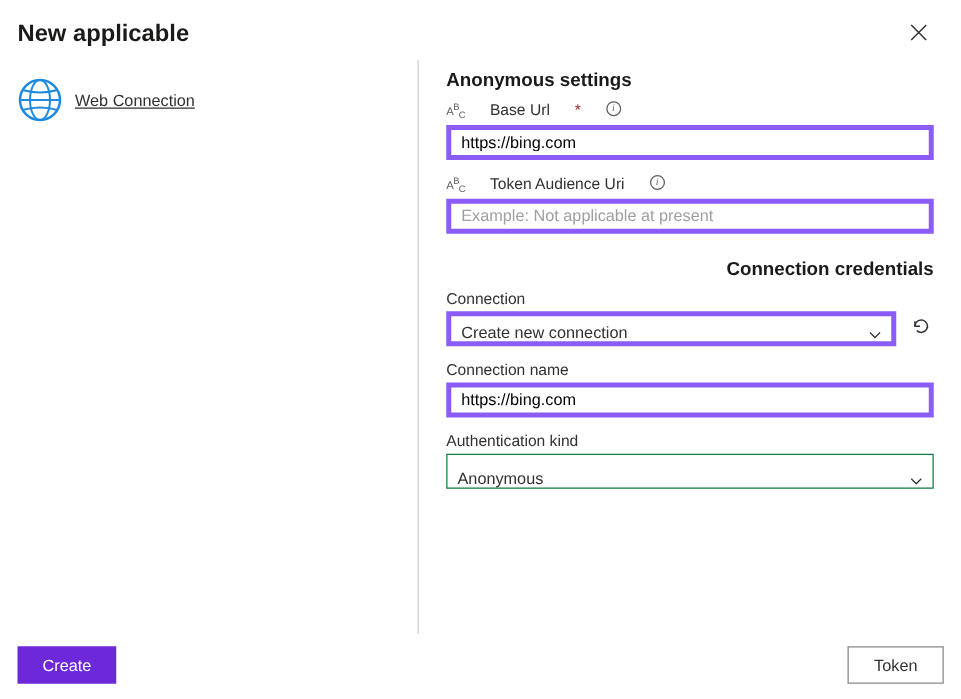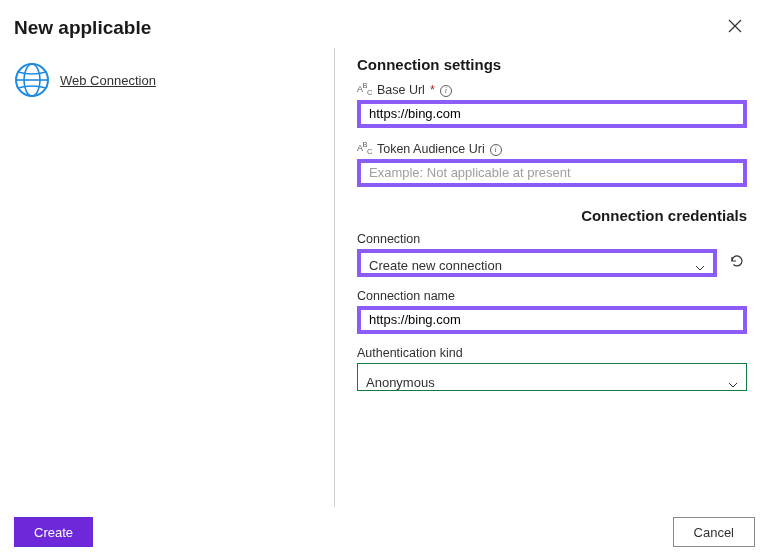--- a/index.html
+++ b/index.html
@@ -56,22 +56,22 @@
     .section-title {
       font-size: 15px;
       font-weight: 600;
       margin-bottom: 8px;
       color: #1b1a19;
     }
     .section-title.mt { margin-top: 20px; text-align: right; }
     .field { margin-bottom: 12px; }
     .field-label {
       display: flex;
-      align-items: flex-end;
-      gap: 5px;
+      align-items: flex-start;
+      gap: 20px;
       font-size: 12.5px;
       color: #323130;
       margin-bottom: 3px;
     }
     .field-label .abc {
       font-size: 9px;
       color: #605e5c;
       letter-spacing: -0.5px;
     }
     .asterisk { color: #a4262c; }
@@ -176,21 +176,21 @@
           <line x1="2" y1="18" x2="34" y2="18" stroke="#1f8ae0" stroke-width="1.6"></line>
           <path d="M4 10 Q18 14 32 10" fill="none" stroke="#1f8ae0" stroke-width="1.6"></path>
           <path d="M4 26 Q18 22 32 26" fill="none" stroke="#1f8ae0" stroke-width="1.6"></path>
         </svg>
       </span>
       <span class="conn-label">Web Connection</span>
     </div>
   </div>
 
   <div class="right">
-    <div class="section-title">Connection settings</div>
+    <div class="section-title">Anonymous settings</div>
 
     <div class="field">
       <div class="field-label">
         <span class="abc">A<sup>B</sup><sub>C</sub></span>
         <span>Base Url</span>
         <span class="asterisk">*</span>
         <span class="info-icon">i</span>
       </div>
       <input type="text" value="https://bing.com" style="">
     </div>
@@ -242,14 +242,14 @@
               <path d="M1 1 L5 5 L9 1" fill="none" stroke="#323130" stroke-width="1"></path>
             </svg>
         </span>
       </div>
     </div>
   </div>
 </div>
 
 <div class="footer">
   <button class="btn btn-primary">Create</button>
-  <button class="btn btn-secondary">Cancel</button>
+  <button class="btn btn-secondary">Token</button>
 </div>
 
 </body></html>

